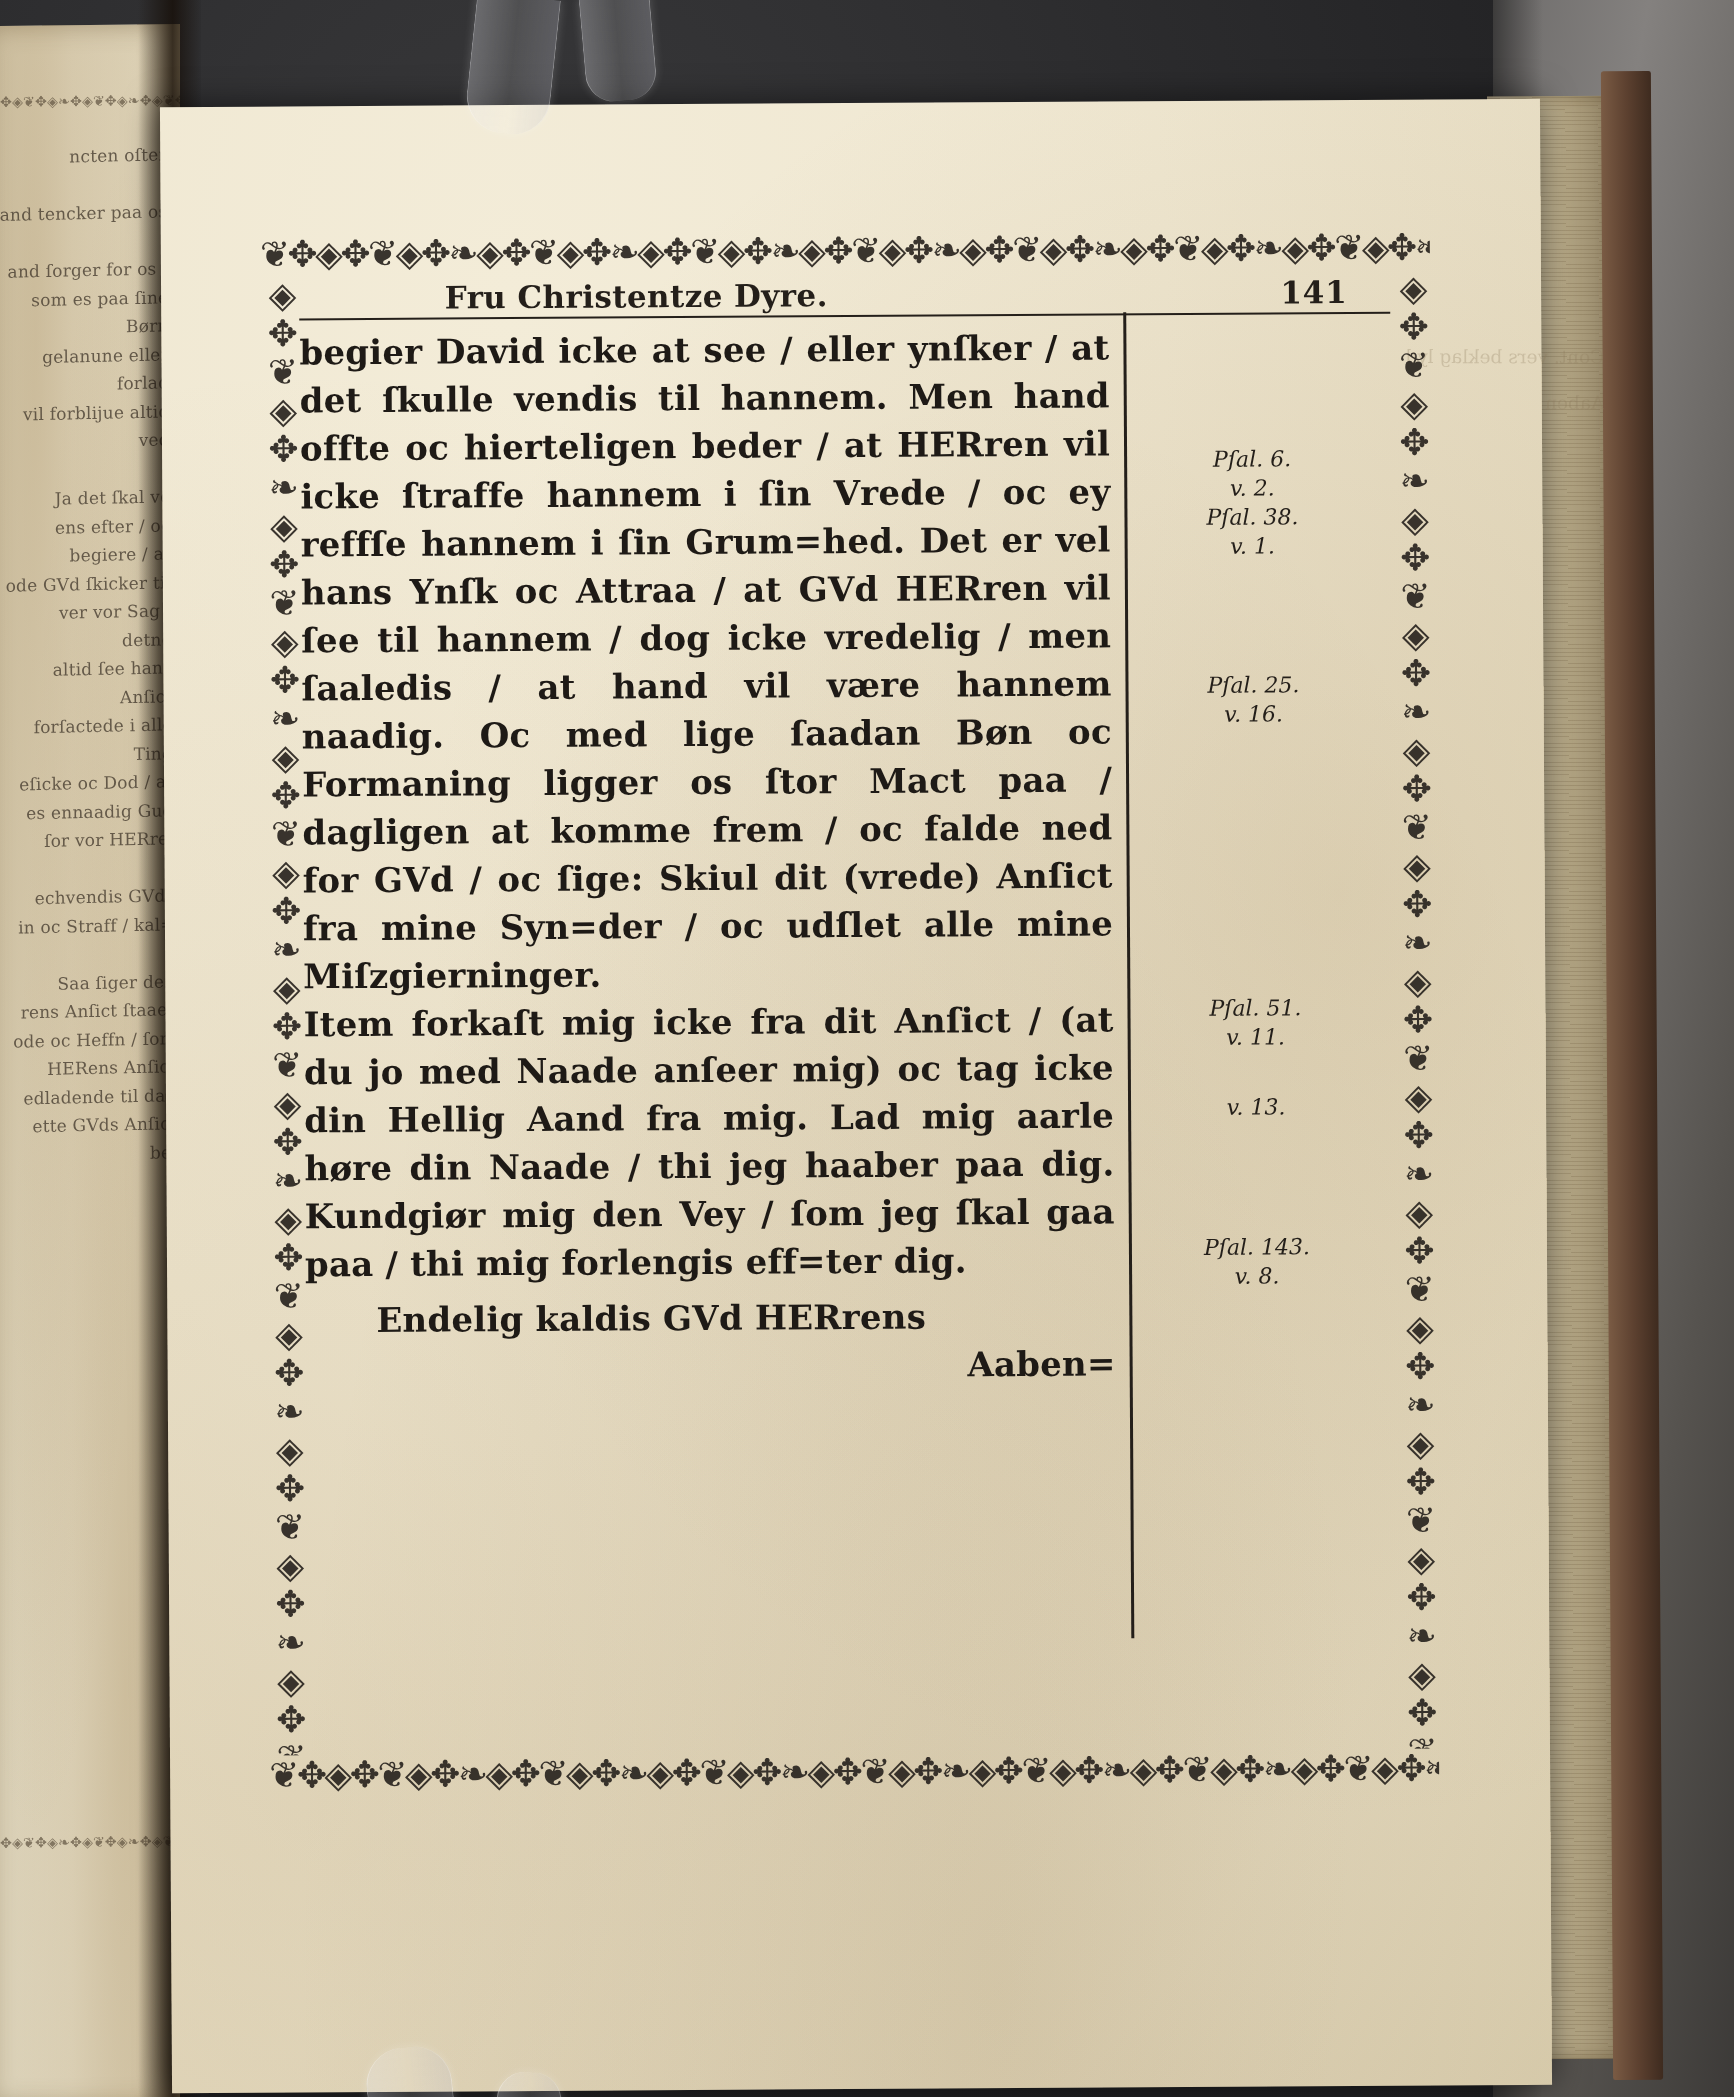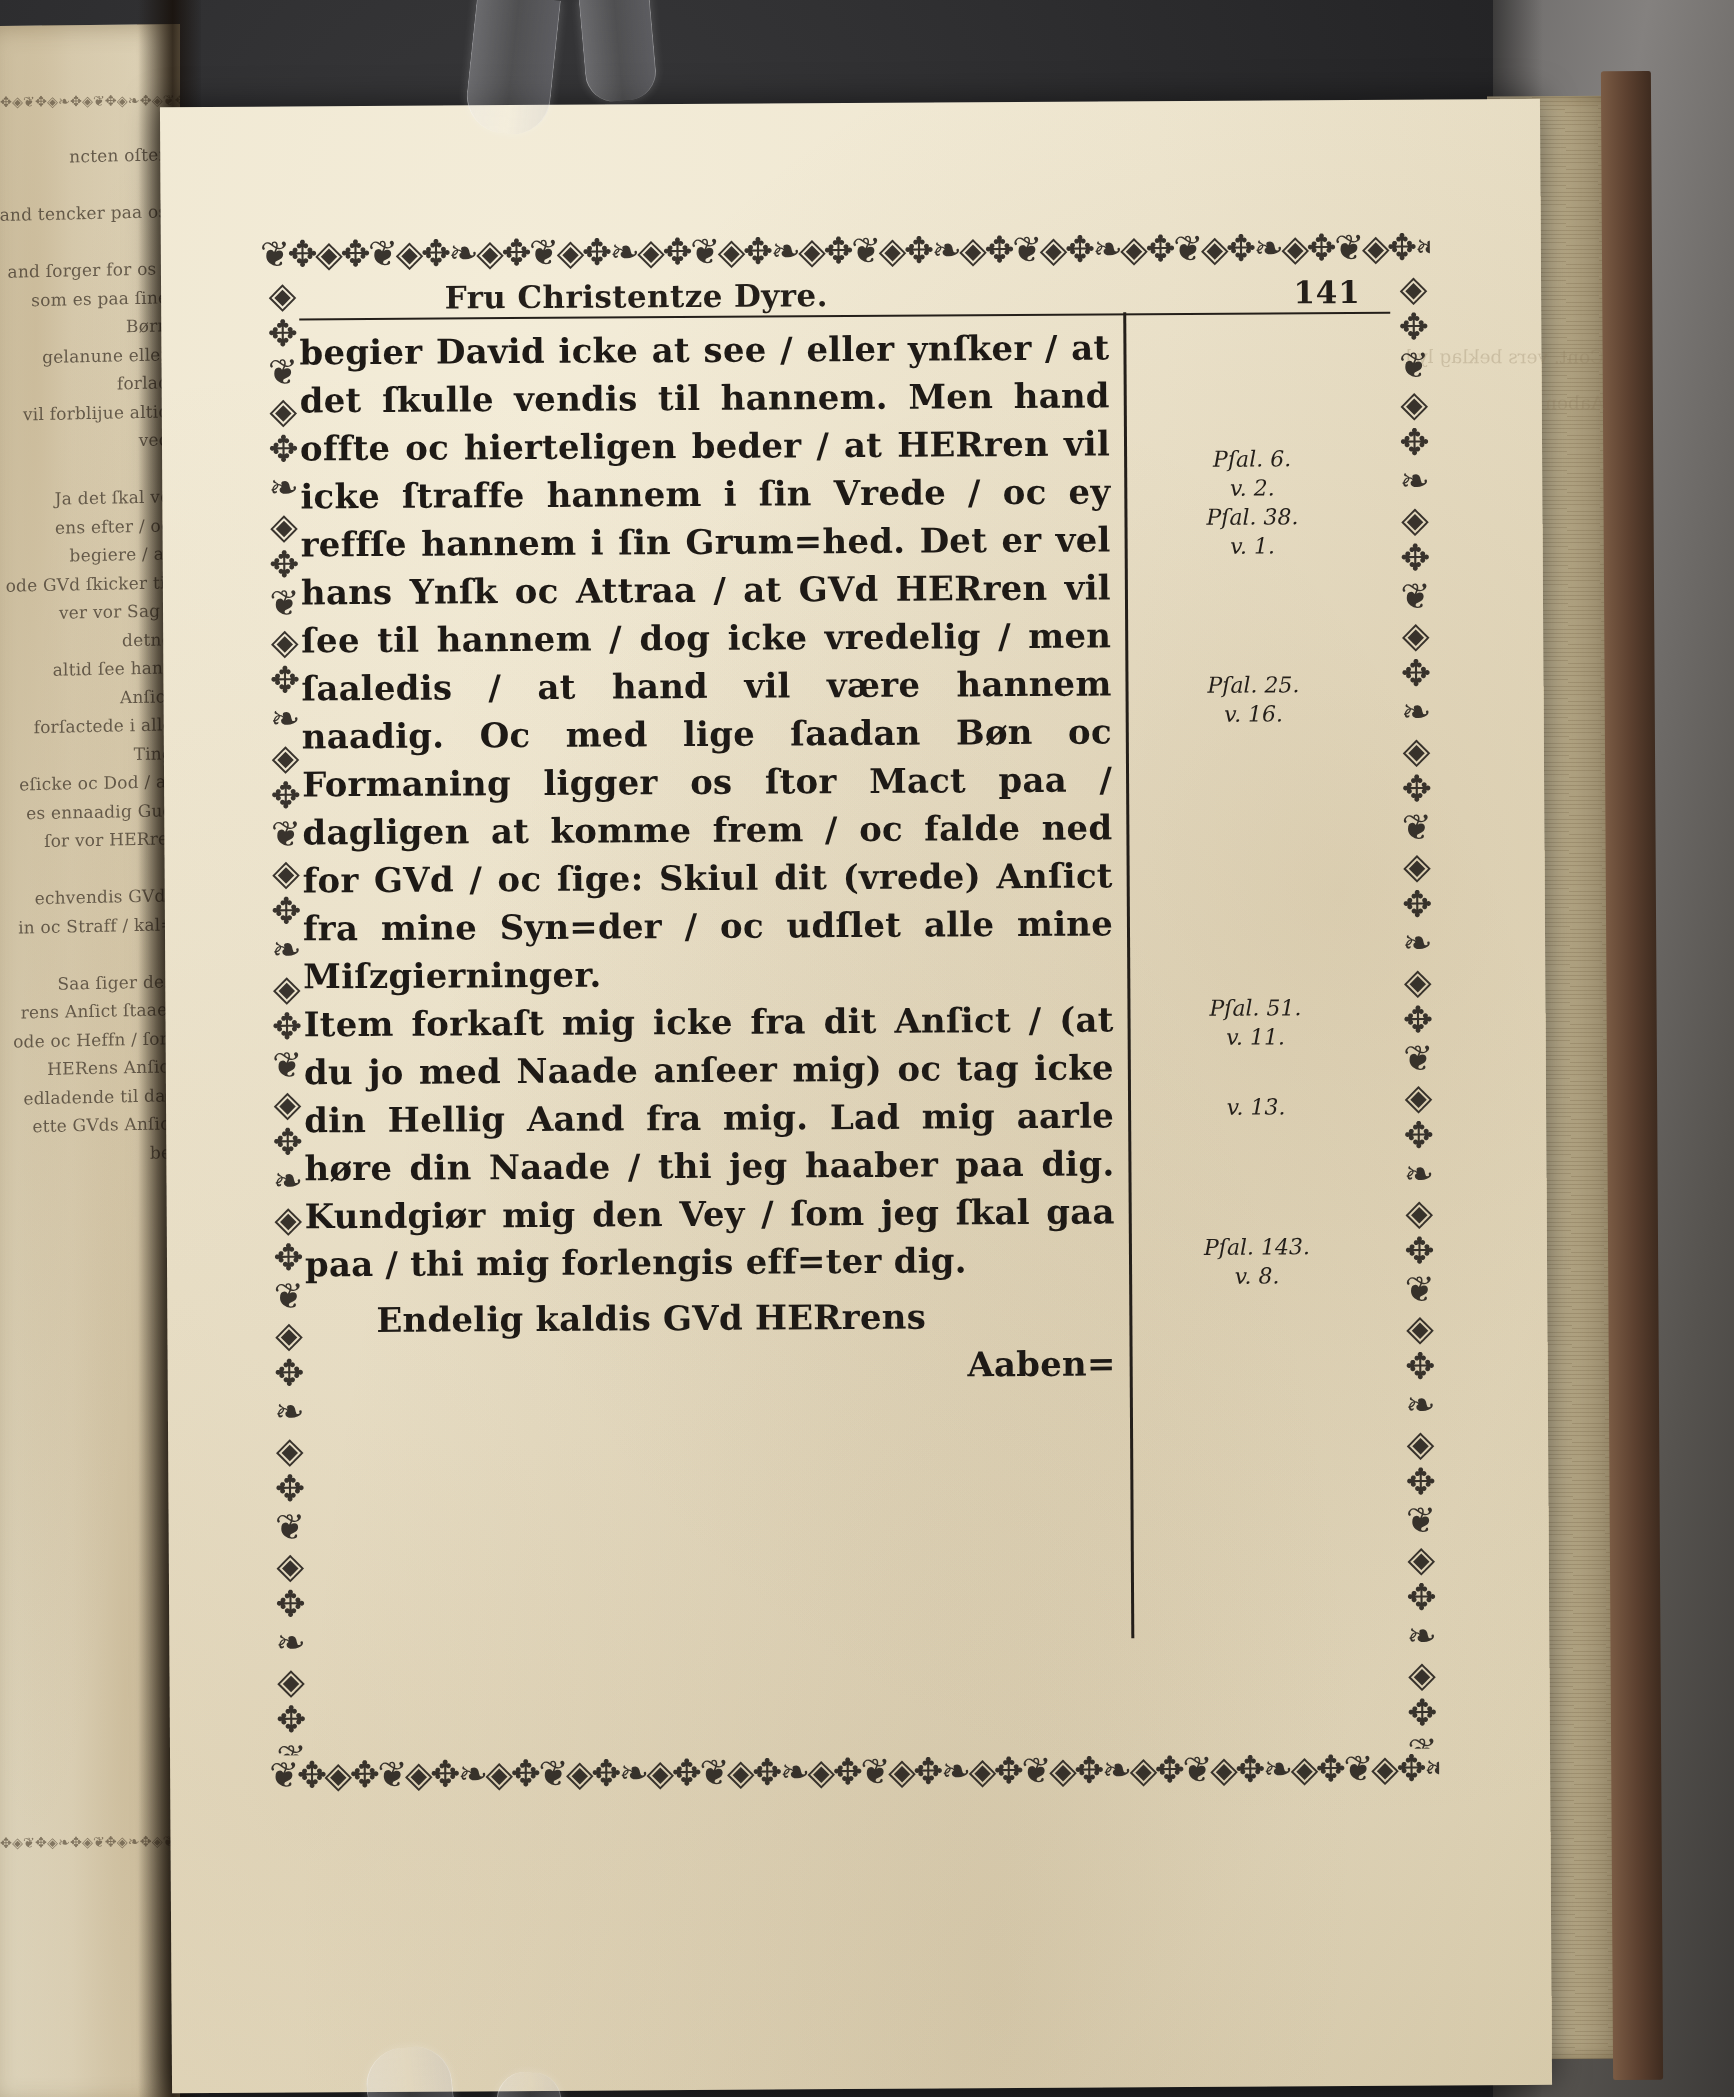--- a/index.html
+++ b/index.html
@@ -190,21 +190,21 @@
     color: #241f1a;
     letter-spacing: 0.4px;
     margin-left: 138px;
   }
   .folio {
     font-family: "DejaVu Serif", serif;
     font-weight: 700;
     font-size: 31px;
     color: #241f1a;
     letter-spacing: 0.8px;
-    margin-right: 22px;
+    margin-right: 35px;
   }
 
   .body-area {
     position: relative;
     margin-top: 8.4px;
     height: 1401px;
   }
   
   .vrule {
     position: absolute;

